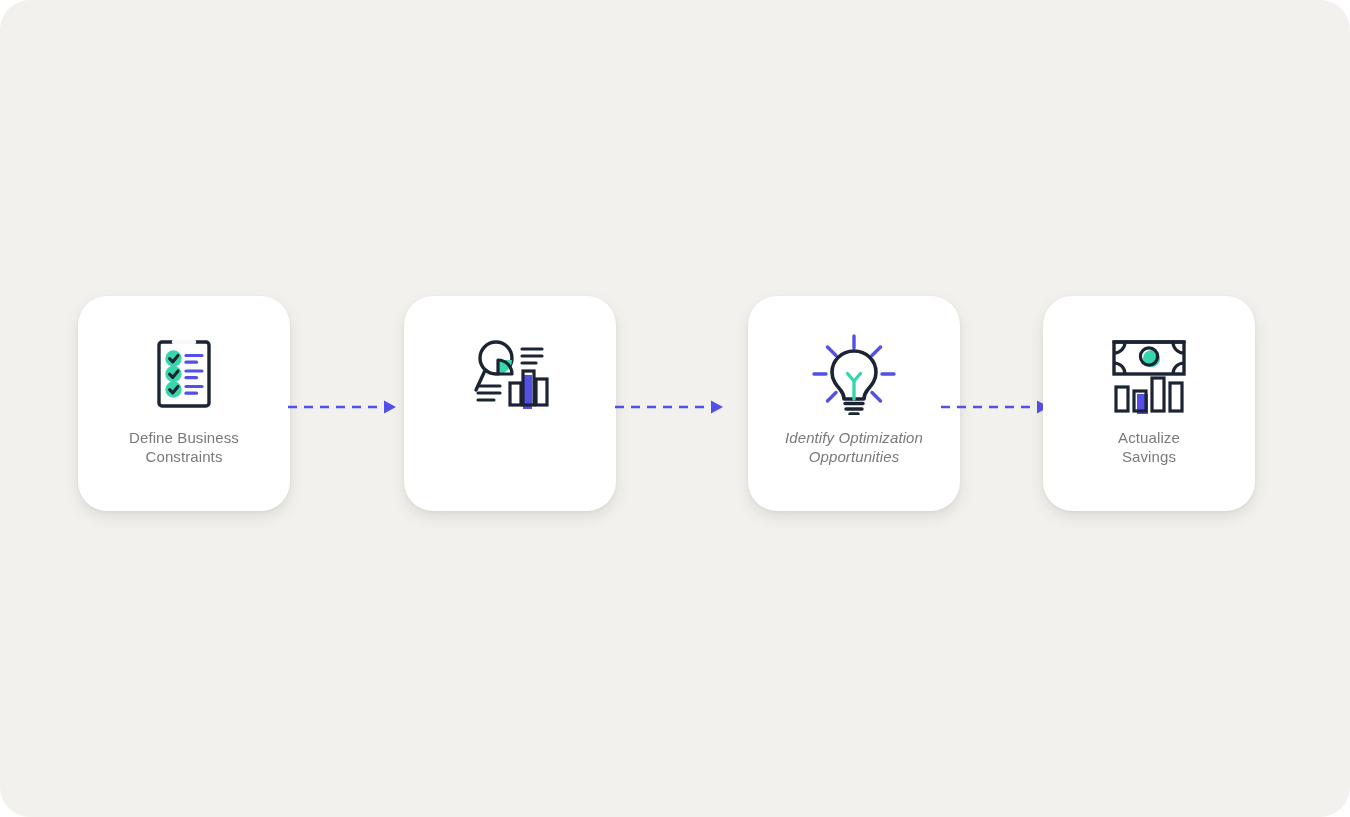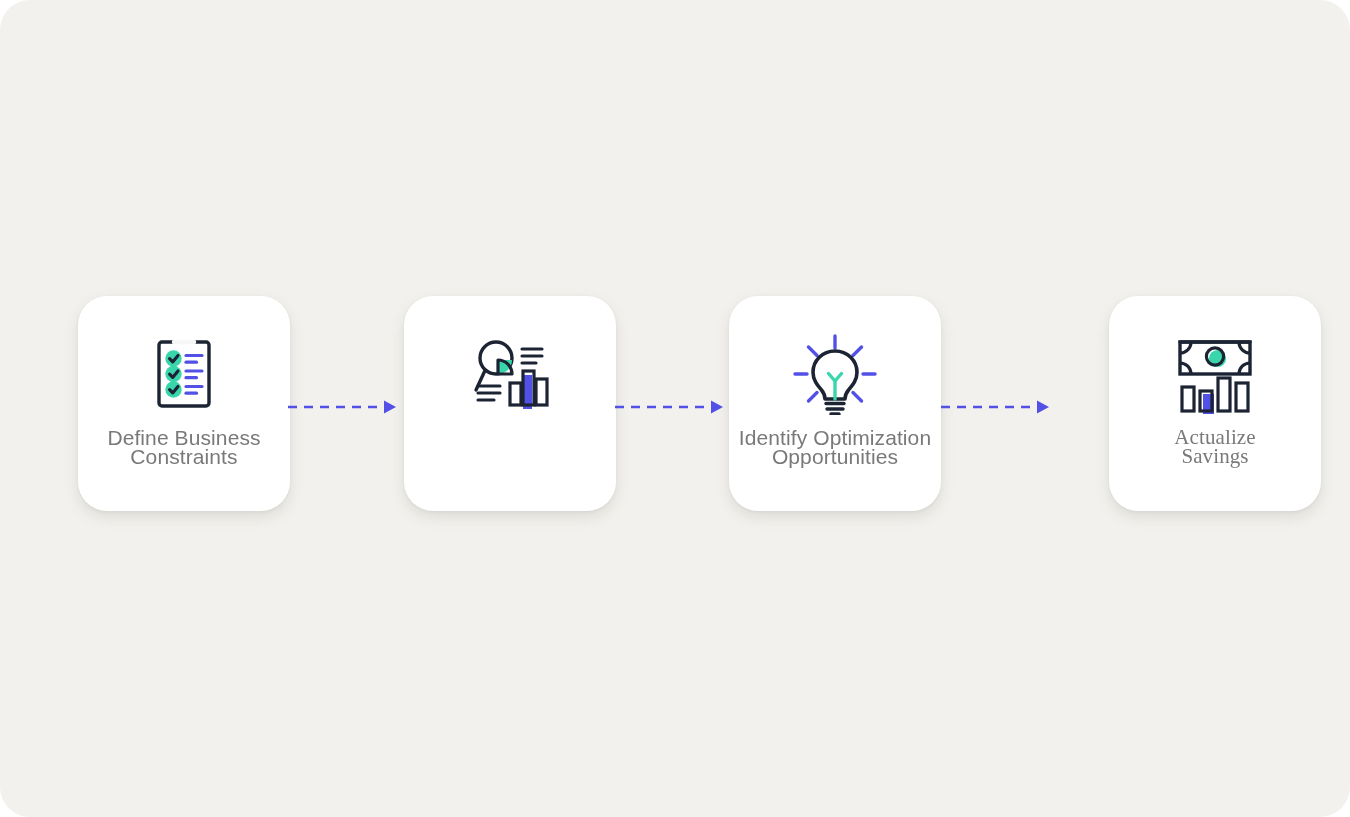--- a/index.html
+++ b/index.html
@@ -37,38 +37,38 @@
     border-radius: 29px;
     box-shadow: 0 6px 14px rgba(120,115,105,0.16),
                 0 1px 3px rgba(120,115,105,0.10);
     display: flex;
     flex-direction: column;
     align-items: center;
     box-sizing: border-box;
   }
   .step-card.c0 { left: 78px;   top: 296px; }
   .step-card.c1 { left: 404px;  top: 296px; }
-  .step-card.c2 { left: 729px;  top: 296px; }
-  .step-card.c3 { left: 1109px; top: 296px; font-family: Liberation Serif, serif; }
+  .step-card.c2 { left: 748px;  top: 296px; font-style: italic; }
+  .step-card.c3 { left: 1043px; top: 296px; }
 
   .icon-wrap {
     margin-top: 30px;
     width: 96px;
     height: 96px;
     display: flex;
     align-items: center;
     justify-content: center;
   }
   .icon-wrap svg { display: block; }
 
   .step-label {
     margin-top: 6px;
     width: 196px;
     text-align: center;
-    font-size: 21px;
+    font-size: 15px;
     line-height: 19px;
     color: #79797b;
     letter-spacing: 0.1px;
     white-space: pre-line;
   }
 
   .connector {
     position: absolute;
     height: 20px;
     top: 397px;

